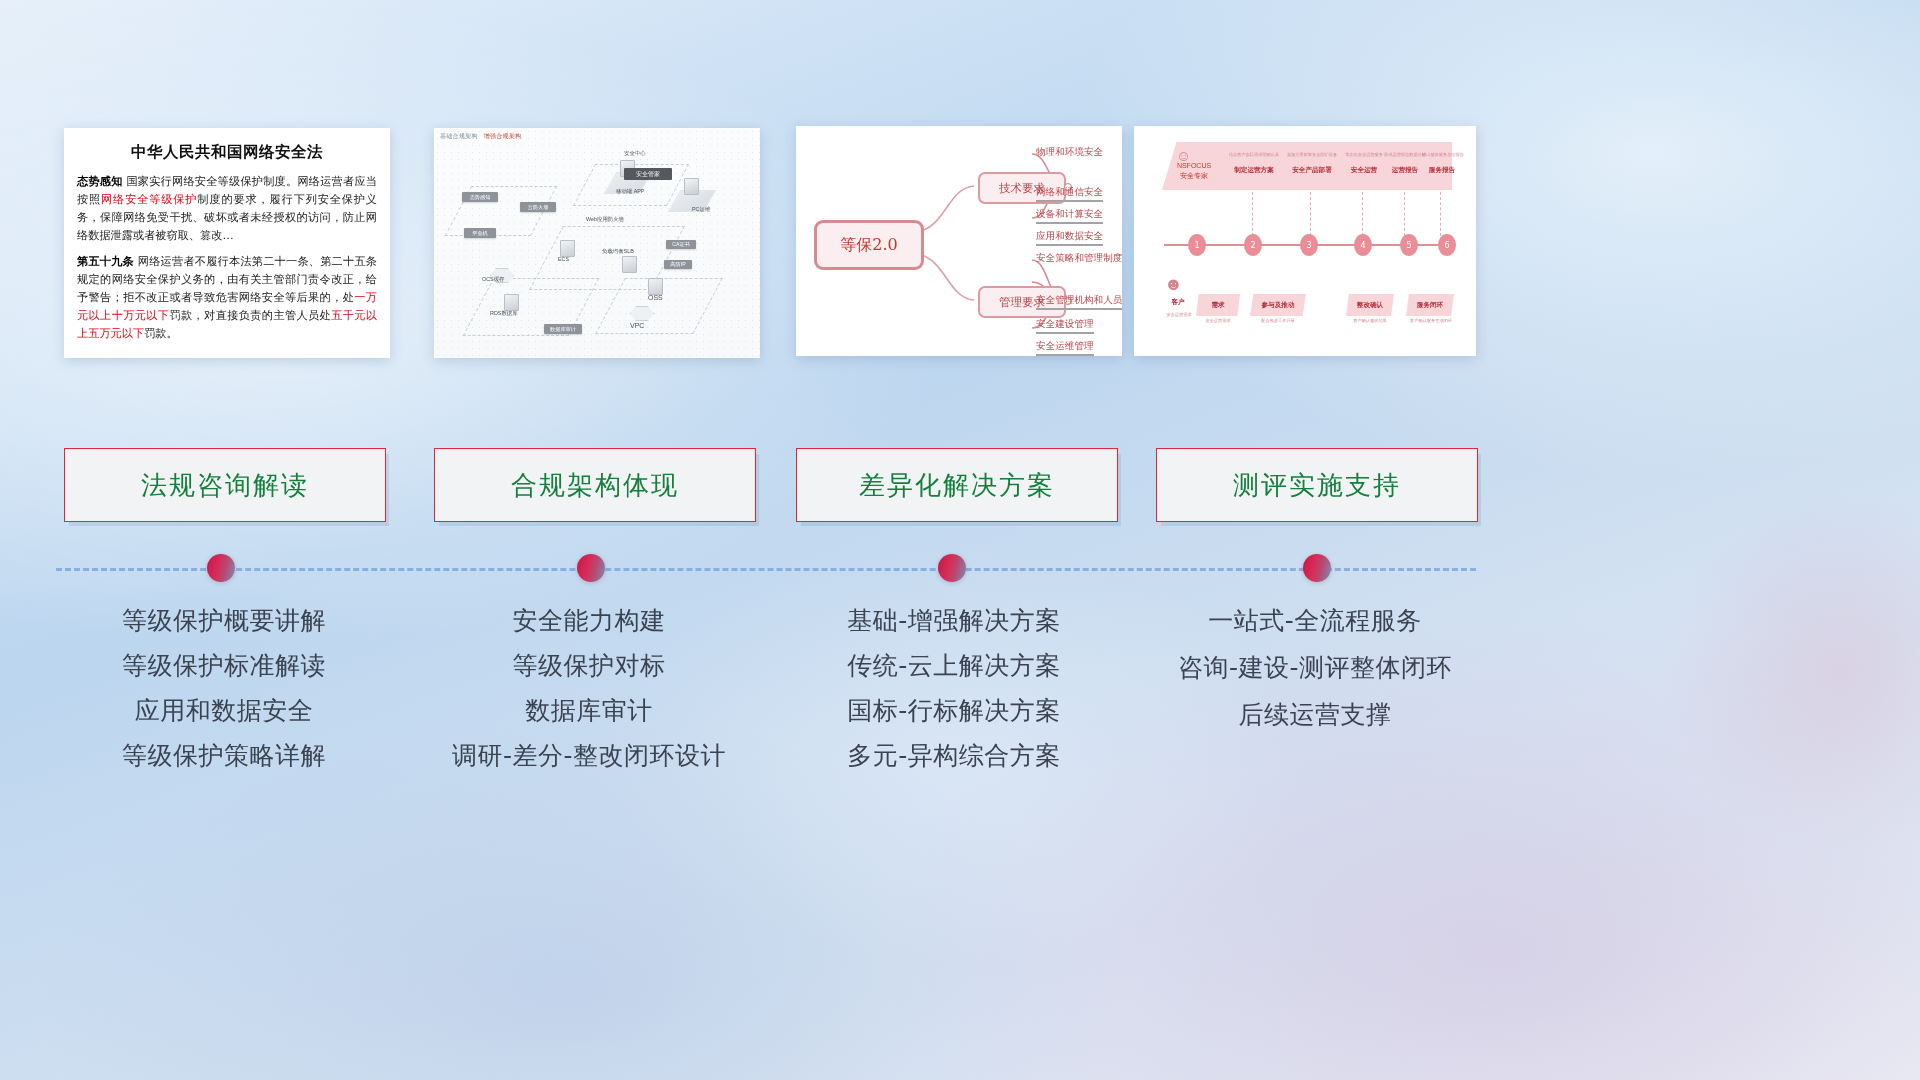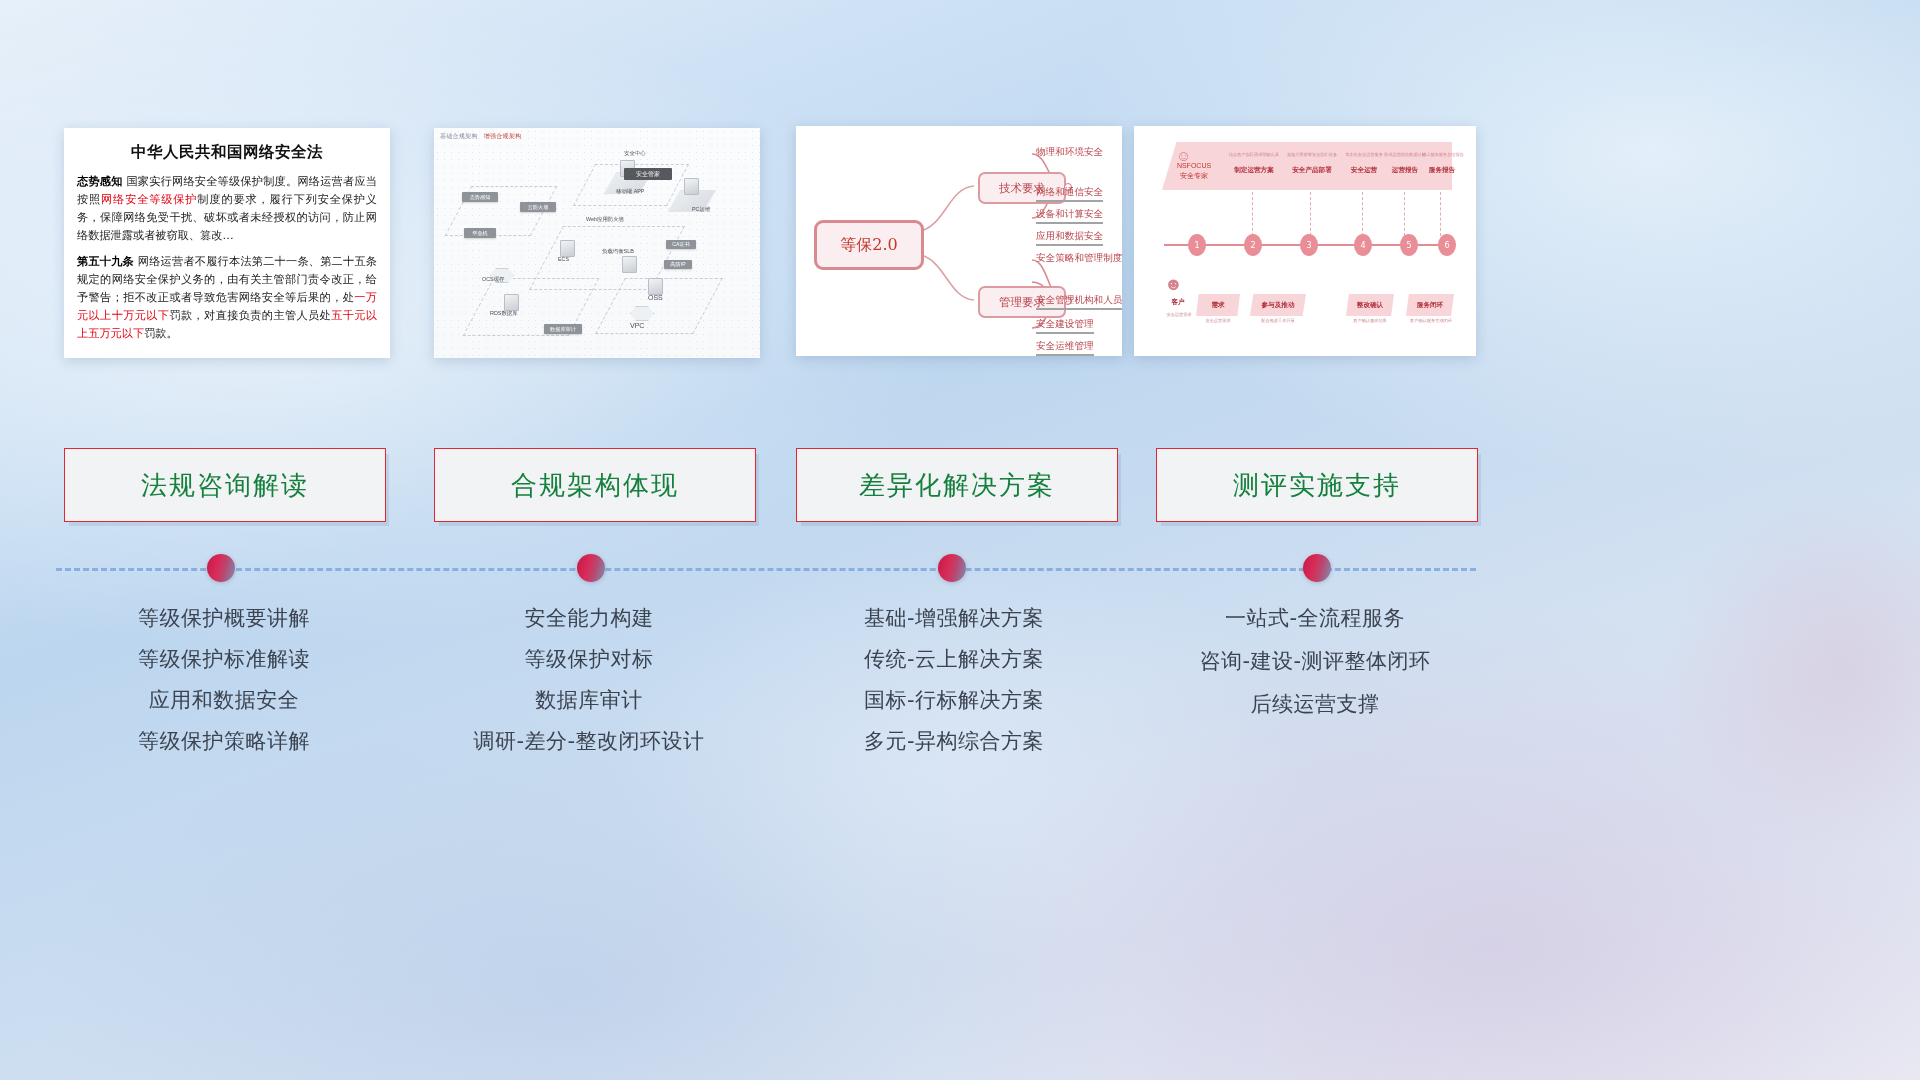--- a/index.html
+++ b/index.html
@@ -124,21 +124,21 @@
   .tl-line{position:absolute;left:56px;top:568px;width:1420px;height:0;
     border-top:3px dashed #7fa8e0;opacity:.85;}
   .tl-dot{position:absolute;width:28px;height:28px;border-radius:50%;top:554px;
     background:linear-gradient(105deg,#c2184a 0%,#d92a56 38%,#b9476f 62%,#7d8fb5 100%);
     box-shadow:0 1px 4px rgba(90,60,90,.25);}
   #dot-0{left:207px;} #dot-1{left:577px;} #dot-2{left:938px;} #dot-3{left:1303px;}
 
   
   .col{position:absolute;top:608px;width:330px;text-align:center;}
   #col-0{left:59px;} #col-1{left:424px;} #col-2{left:789px;} #col-3{left:1150px;}
-  .col .li{font-size:21px;color:#3c4350;line-height:1;margin-bottom:20px;
+  .col .li{font-size:25px;color:#3c4350;line-height:1;margin-bottom:20px;
     font-family:"DejaVu Sans",sans-serif;letter-spacing:.5px;text-align:center;}
   #col-3 .li{margin-bottom:22px;}
 </style>
 </head>
 <body>
 
 <div class="bg">
   <div class="l1"></div>
   <div class="l2"></div>
   <div class="l3"></div>

